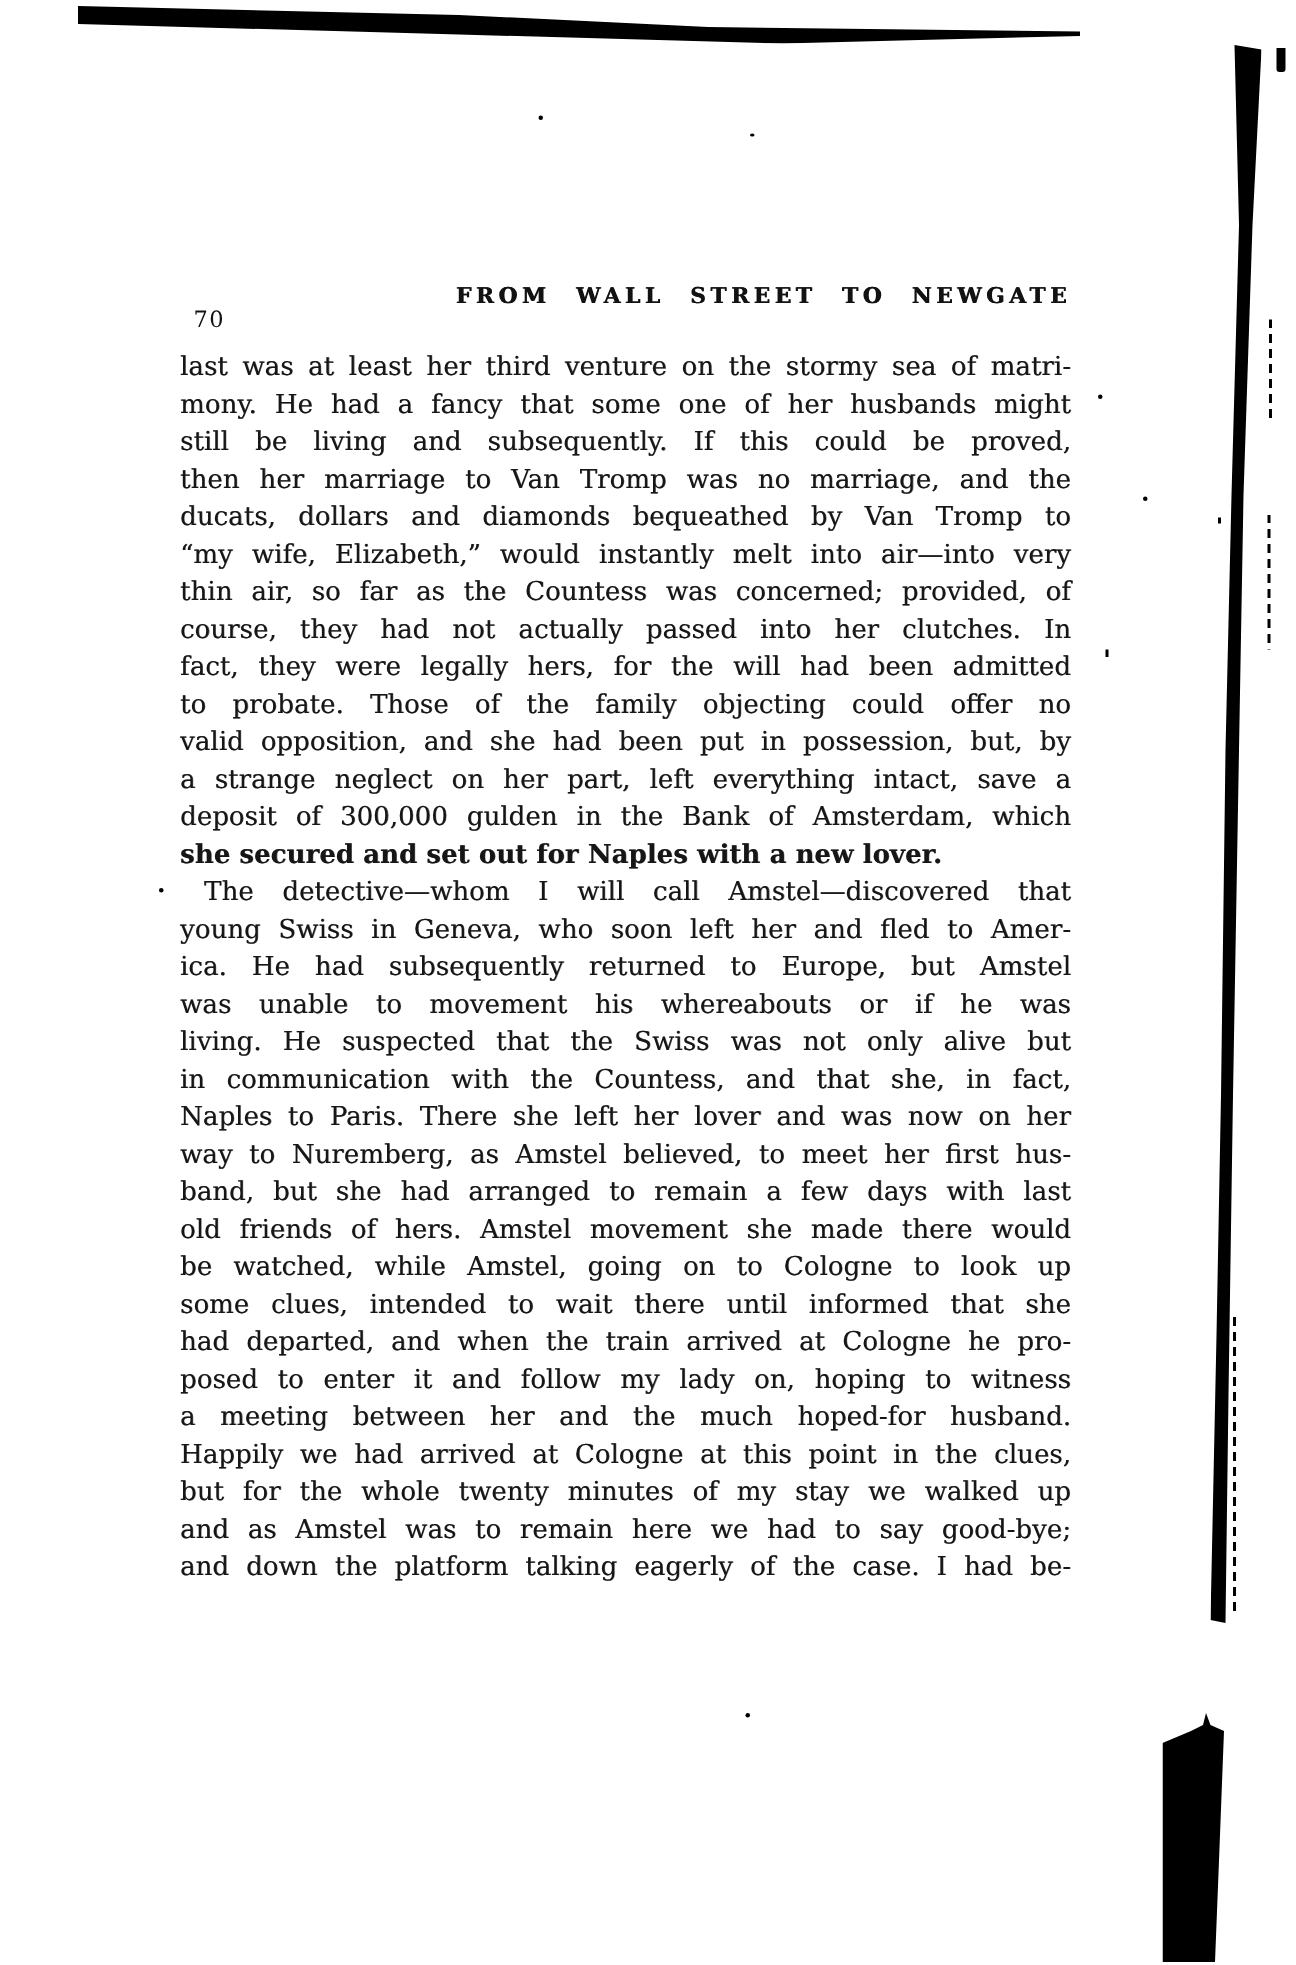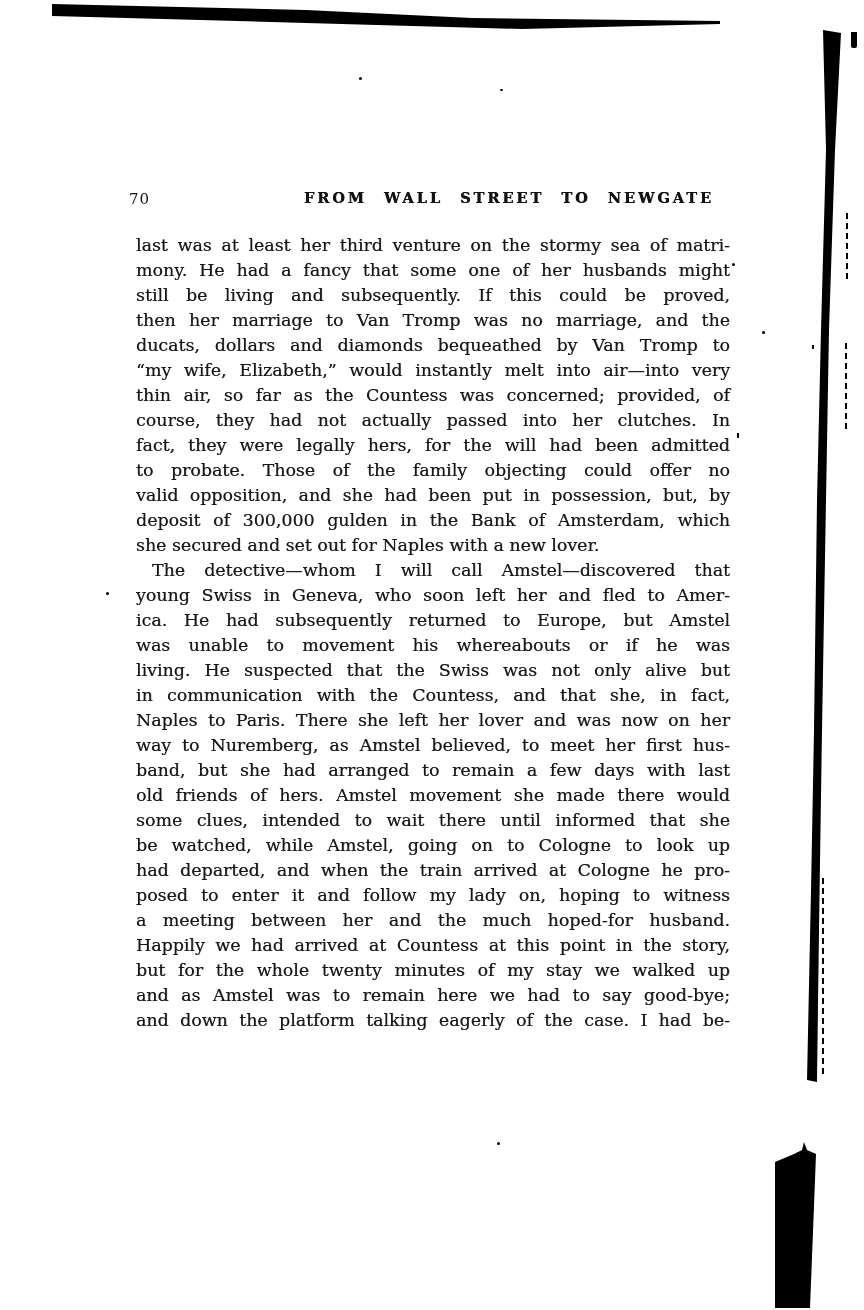--- a/index.html
+++ b/index.html
@@ -13,42 +13,41 @@
   .page {
     position: absolute; inset: 0;
     background: #ffffff;
   }
   
   .header {
     position: absolute; top: 189px; left: 120px; width: 594px; height: 20px;
     color: #121212;
   }
   .page-num {
-    position: absolute; left: 9px; top: 1px;
+    position: absolute; left: 9px; top: 15px;
     font-size: 15px; letter-spacing: 1px;
   }
   .running-head {
     text-align: right; padding-left: 20px;
     font-size: 14.5px; font-weight: bold;
     letter-spacing: 3px; word-spacing: 9px;
     text-shadow: 0.4px 0 0 #121212;
   }
   
   .body-text {
     position: absolute; left: 120px; top: 233px; width: 594px;
     font-size: 17.4px; line-height: 25px; color: #161616;
     text-shadow: 0.35px 0.2px 0 rgba(22,22,22,0.6);
-    margin-left: 16px;
   }
   .line {
     height: 25px;
     text-align: justify;
     text-align-last: justify;
   }
-  .line.flush { text-align: center; text-align-last: left; }
+  .line.flush { text-align: center; text-align-last: left; font-weight: bold; }
   .line.indent { text-indent: 16px; }
   
   .artifact { position: absolute; background: #000; }
   .top-wedge {
     left: 52px; top: 2px; width: 668px; height: 30px;
     clip-path: polygon(0px 2px, 254px 8px, 420px 16px, 668px 19px,
                        668px 22px, 470px 27px, 254px 21px, 0px 14px);
   }
   .right-streak {
     left: 798px; top: 30px; width: 50px; height: 1055px;
@@ -113,36 +112,37 @@
     <div class="line">mony. He had a fancy that some one of her husbands might</div>
     <div class="line">still be living and subsequently. If this could be proved,</div>
     <div class="line">then her marriage to Van Tromp was no marriage, and the</div>
     <div class="line">ducats, dollars and diamonds bequeathed by Van Tromp to</div>
     <div class="line">“my wife, Elizabeth,” would instantly melt into air—into very</div>
     <div class="line">thin air, so far as the Countess was concerned; provided, of</div>
     <div class="line">course, they had not actually passed into her clutches. In</div>
     <div class="line">fact, they were legally hers, for the will had been admitted</div>
     <div class="line">to probate. Those of the family objecting could offer no</div>
     <div class="line">valid opposition, and she had been put in possession, but, by</div>
+    <div class="line">a strange neglect on her part, left everything intact, save a</div>
     <div class="line">deposit of 300,000 gulden in the Bank of Amsterdam, which</div>
     <div class="line flush">she secured and set out for Naples with a new lover.</div>
     <div class="line indent">The detective—whom I will call Amstel—discovered that</div>
     <div class="line">young Swiss in Geneva, who soon left her and fled to Amer-</div>
     <div class="line">ica. He had subsequently returned to Europe, but Amstel</div>
     <div class="line">was unable to movement his whereabouts or if he was</div>
     <div class="line">living. He suspected that the Swiss was not only alive but</div>
     <div class="line">in communication with the Countess, and that she, in fact,</div>
     <div class="line">Naples to Paris. There she left her lover and was now on her</div>
     <div class="line">way to Nuremberg, as Amstel believed, to meet her first hus-</div>
     <div class="line">band, but she had arranged to remain a few days with last</div>
     <div class="line">old friends of hers. Amstel movement she made there would</div>
+    <div class="line">be watched, while Amstel, going on to Cologne to look up</div>
     <div class="line">some clues, intended to wait there until informed that she</div>
-    <div class="line">be watched, while Amstel, going on to Cologne to look up</div>
     <div class="line">had departed, and when the train arrived at Cologne he pro-</div>
     <div class="line">posed to enter it and follow my lady on, hoping to witness</div>
     <div class="line">a meeting between her and the much hoped-for husband.</div>
-    <div class="line">Happily we had arrived at Countess at this point in the story,</div>
+    <div class="line">Happily we had arrived at Cologne at this point in the clues,</div>
     <div class="line">but for the whole twenty minutes of my stay we walked up</div>
     <div class="line">and as Amstel was to remain here we had to say good-bye;</div>
     <div class="line">and down the platform talking eagerly of the case. I had be-</div>
   </div>
 
 </div>
 
 </body></html>

